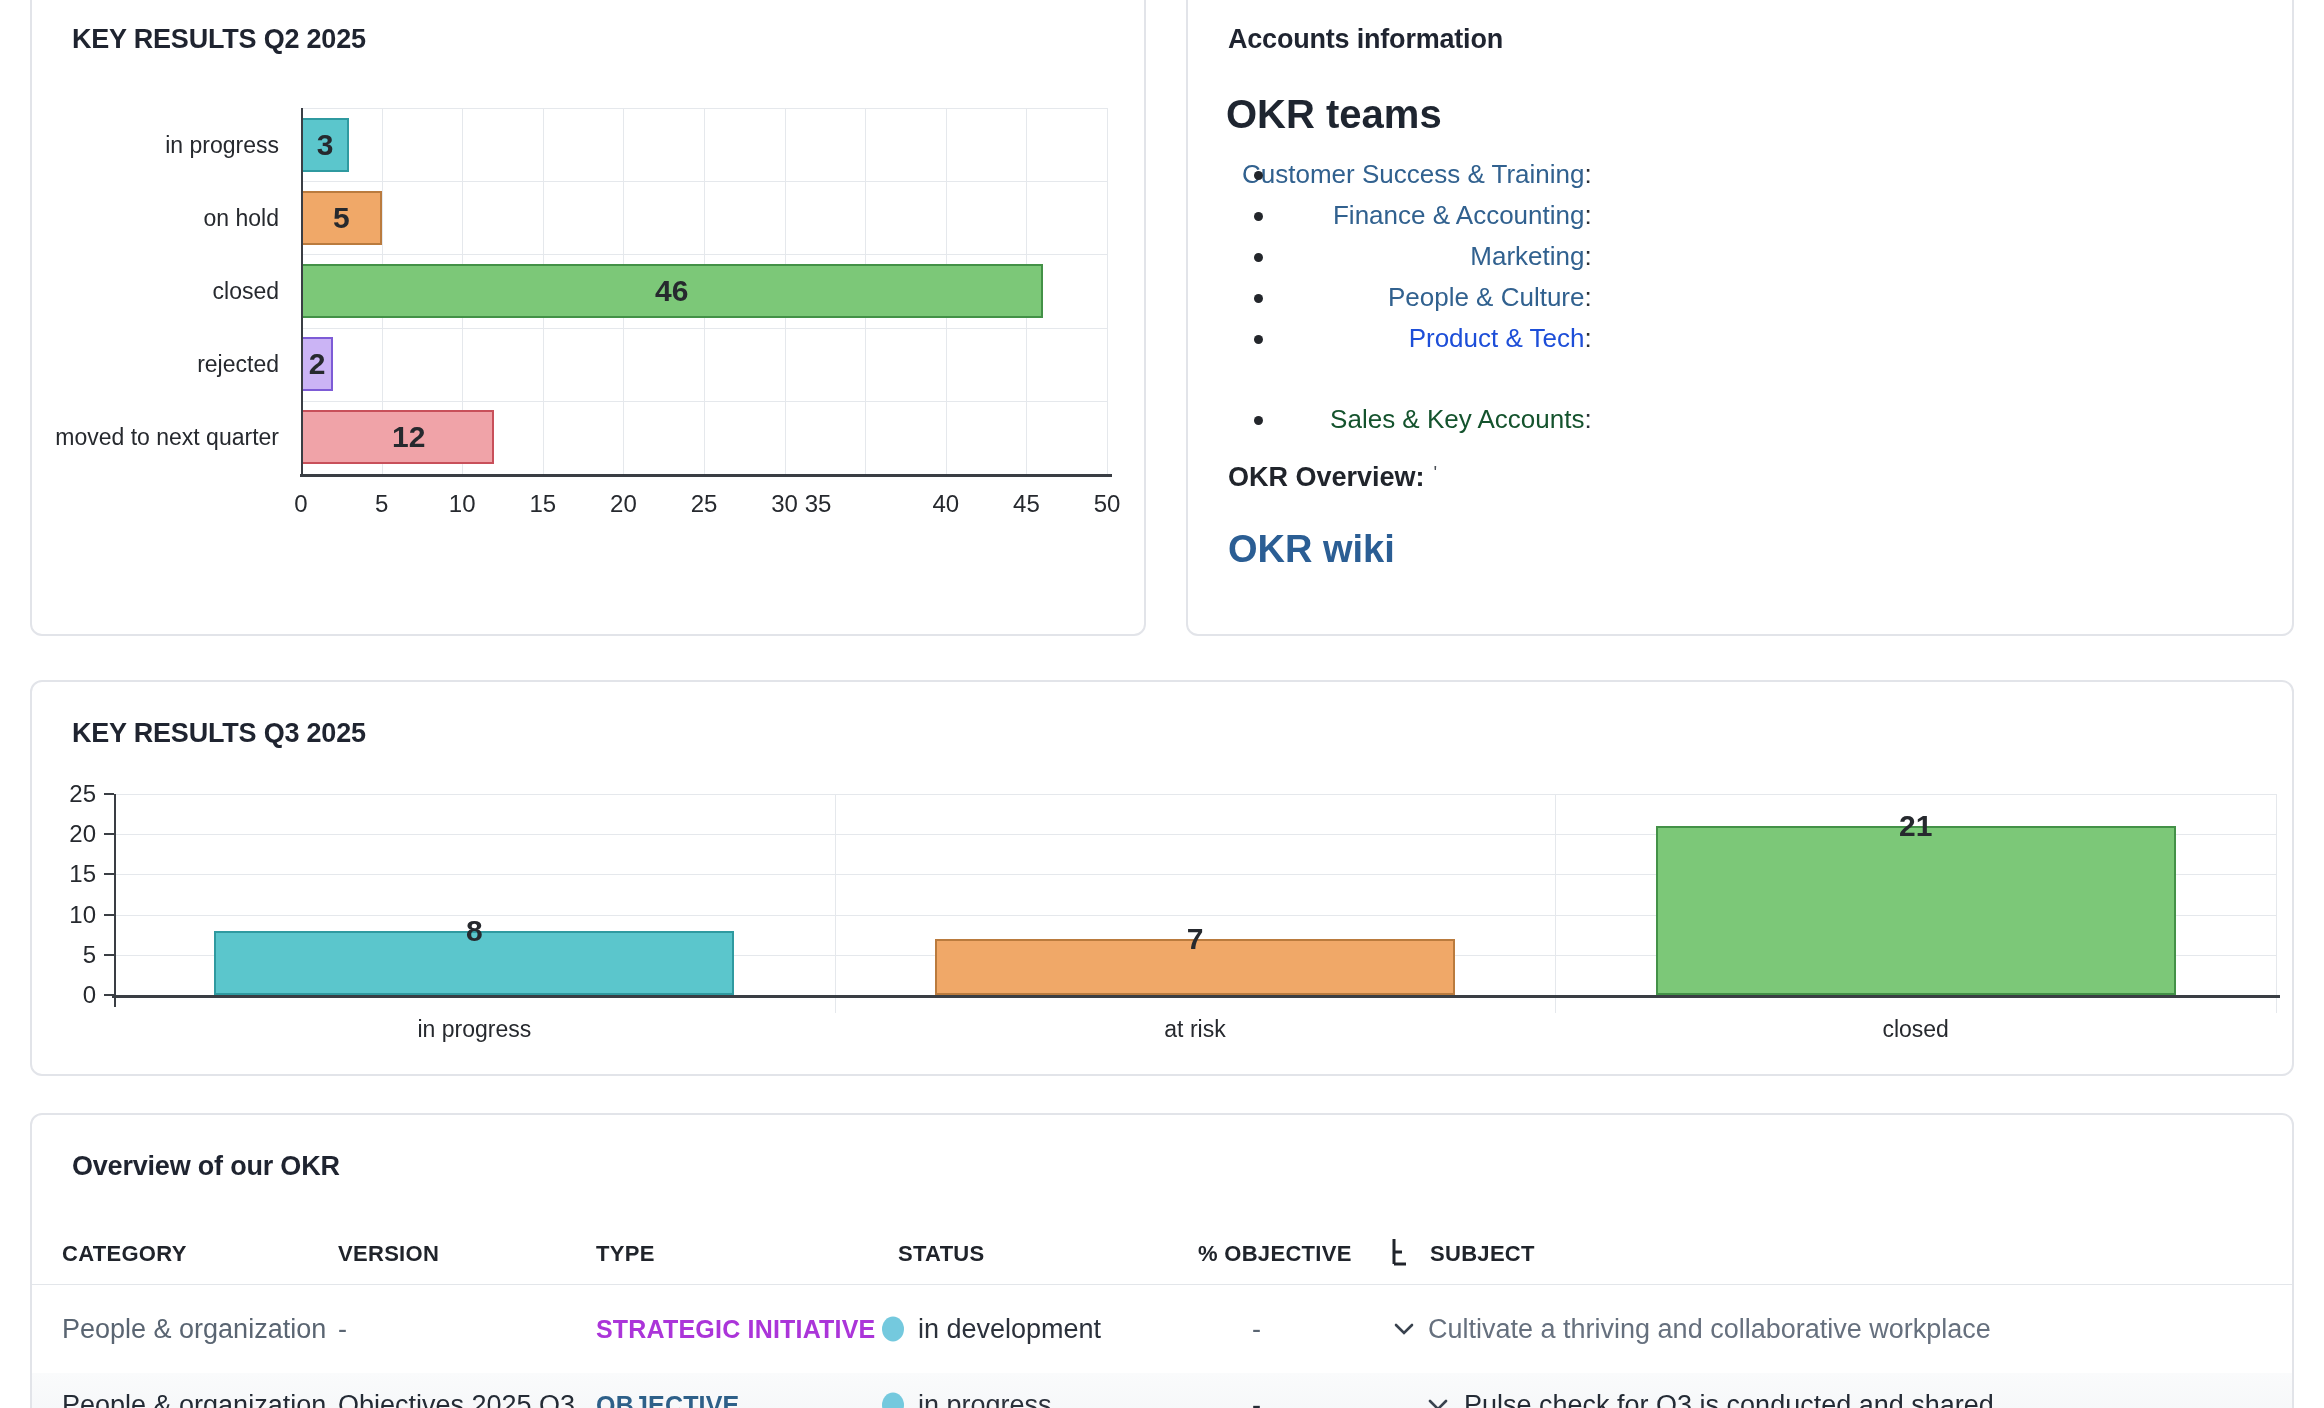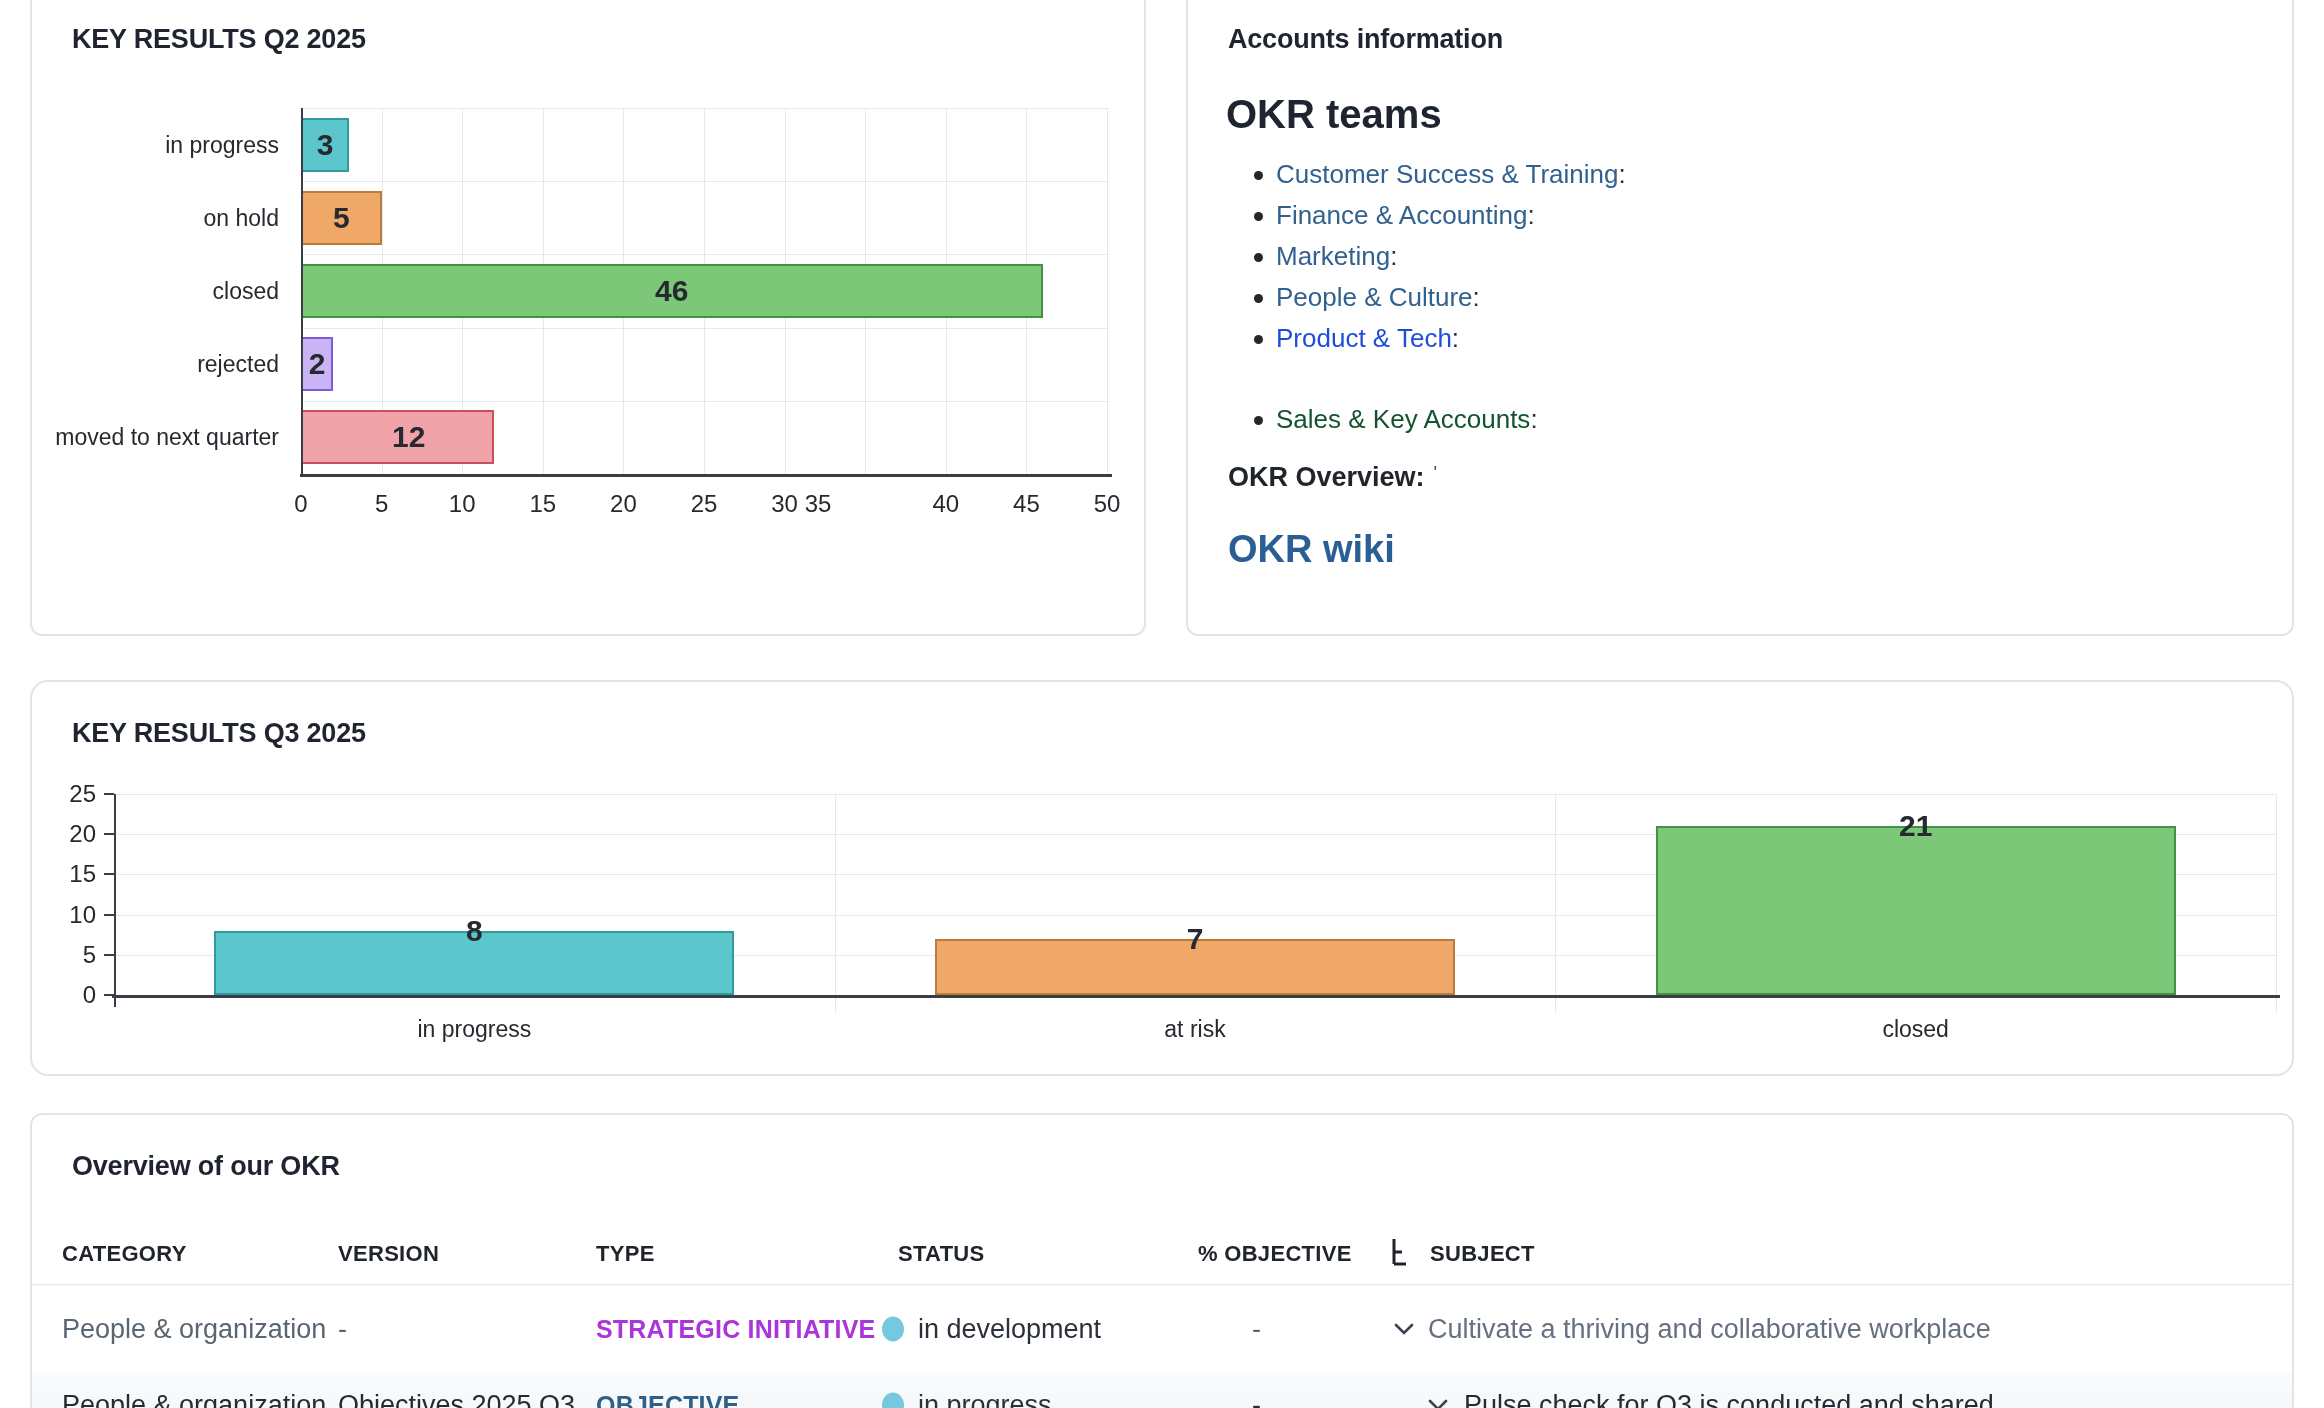--- a/index.html
+++ b/index.html
@@ -4,39 +4,39 @@
 <style>
   html,body{margin:0;padding:0;}
   body{
     width:2324px;height:1408px;position:relative;overflow:hidden;
     background:#ffffff;color:#20242B;
     font-family:"Liberation Sans", sans-serif;
   }
   .card{position:absolute;background:#fff;border:2px solid #E2E4E9;border-radius:12px;box-sizing:border-box;}
   .card-a{left:30px;top:-14px;width:1116px;height:650px;}
   .card-b{left:1186px;top:-14px;width:1108px;height:650px;}
-  .card-c{left:30px;top:680px;width:2264px;height:396px;border-radius:18px;}
+  .card-c{left:30px;top:680px;width:2264px;height:396px;}
   .card-d{left:30px;top:1113px;width:2264px;height:400px;}
   .card-title{position:absolute;left:40px;top:36px;margin:0;font-size:27px;font-weight:700;letter-spacing:-0.2px;color:#1F2430;white-space:nowrap;}
   .chart{position:absolute;inset:0;overflow:visible;}
   .gridv,.gridh{position:absolute;background:#E5E8EC;}
   .gridv{width:1px;}
   .gridh{height:1px;}
   .axis{position:absolute;background:#3A3E44;}
   .bar{position:absolute;border:2px solid;box-sizing:border-box;}
   .dlabel{position:absolute;font-weight:700;font-size:30px;color:#26292E;transform:translateY(-50%);text-align:center;white-space:nowrap;}
   .catlab{position:absolute;font-size:23px;color:#26292E;white-space:nowrap;}
   .ticklab{position:absolute;font-size:24px;color:#26292E;text-align:center;width:80px;white-space:nowrap;}
   .ytick{position:absolute;font-size:24px;color:#26292E;text-align:right;width:60px;transform:translateY(-50%);}
   .tickmark{position:absolute;background:#3A3E44;}
 
   
   .okr-teams{position:absolute;left:38px;top:104px;margin:0;font-size:40px;font-weight:700;color:#1E2530;}
   .team-list{position:absolute;left:0;top:166px;margin:0;padding:0;list-style:none;}
-  .team-list li{position:relative;height:41px;line-height:41px;padding-left:88px;font-size:26px;white-space:nowrap;}
+  .team-list li{position:relative;height:41px;line-height:41px;padding-left:54px;font-size:26px;white-space:nowrap;text-align:right;}
   .team-list li.spacer{height:40px;}
   .team-list li:not(.spacer)::before{content:"";position:absolute;left:66px;top:17px;width:9px;height:9px;border-radius:50%;background:#23262B;}
   .team-link{color:#31618F;text-decoration:none;cursor:pointer;}
   .team-colon{color:#2A2F36;}
   .masters{position:absolute;left:40px;top:474px;margin:0;font-size:27px;font-weight:700;color:#20242B;white-space:nowrap;}
   .masters-mark{font-weight:400;font-size:19px;color:#4A4F56;margin-left:9px;vertical-align:top;}
   .wiki-link{position:absolute;left:40px;top:540px;font-size:38px;font-weight:700;color:#2B5E94;text-decoration:none;cursor:pointer;white-space:nowrap;}
 
   
   .th{position:absolute;top:126px;font-size:22px;font-weight:700;letter-spacing:0.3px;color:#20242B;white-space:nowrap;}

